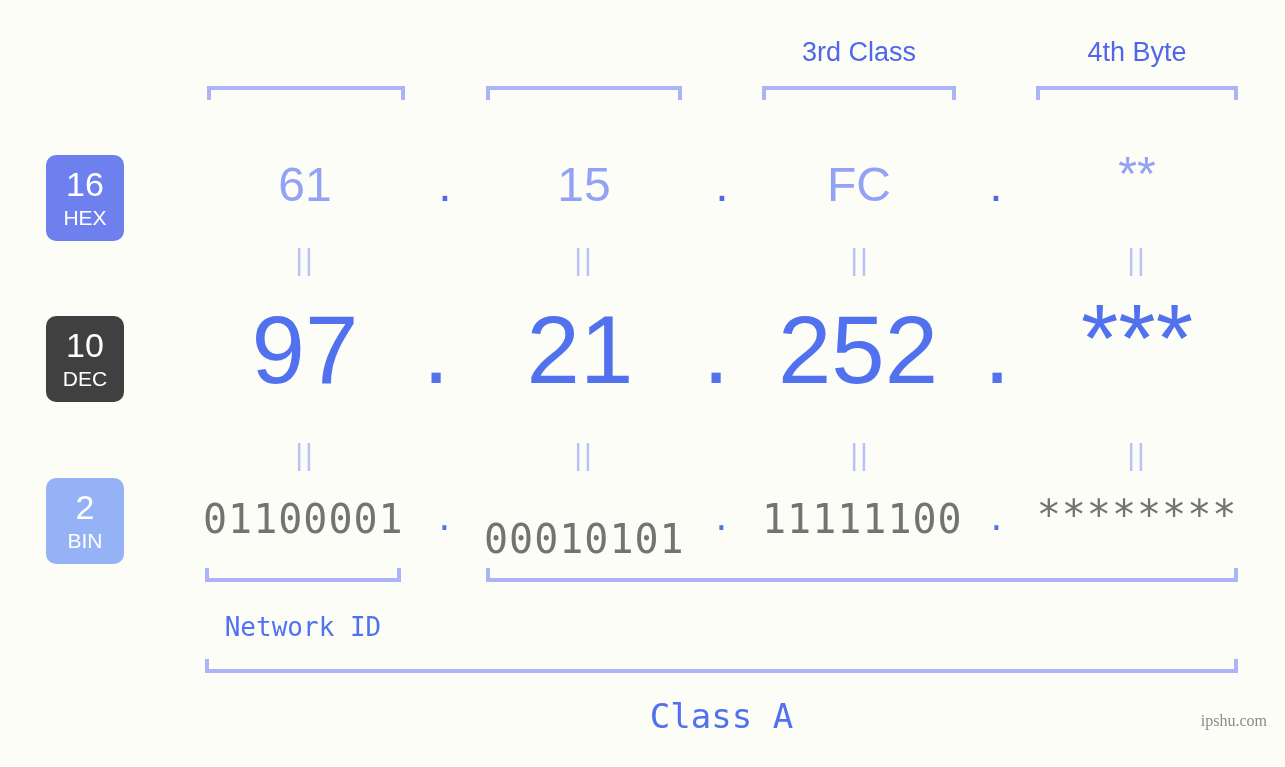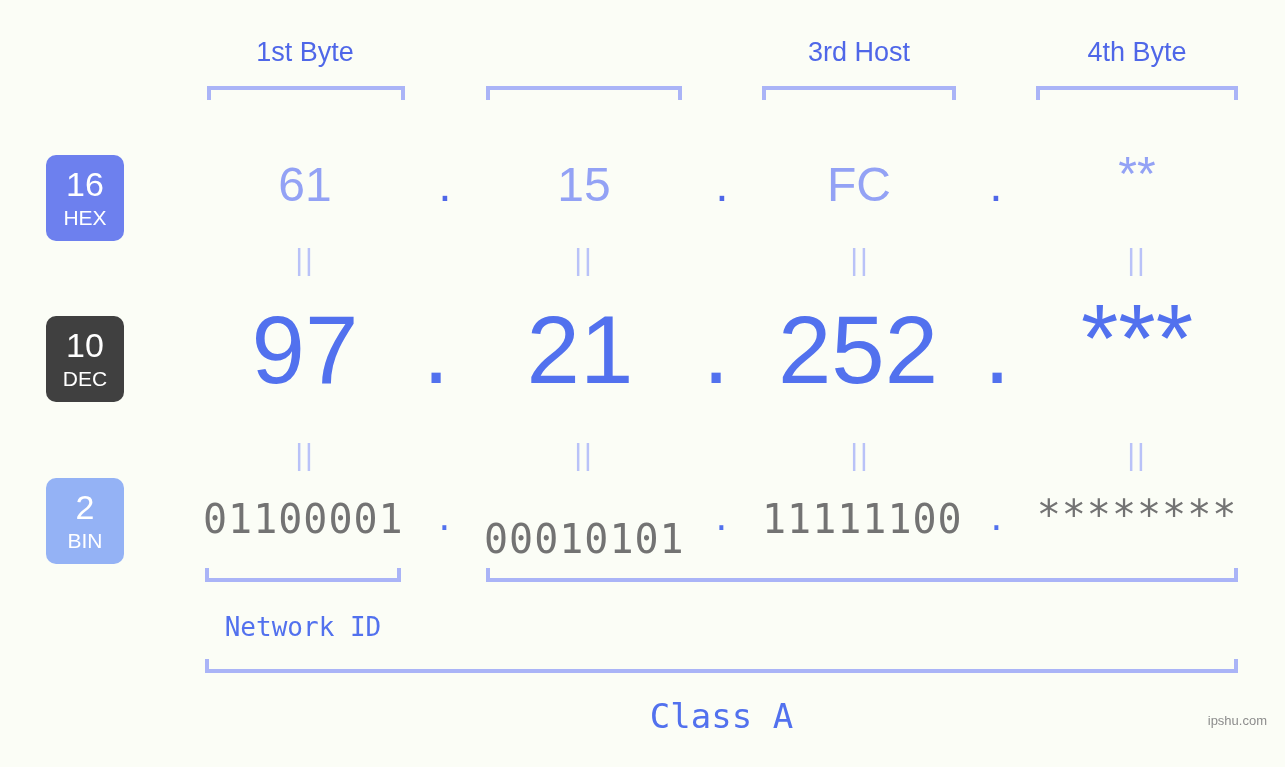--- a/index.html
+++ b/index.html
@@ -156,33 +156,32 @@
     line-height: 44px;
     color: #5271ee;
     font-family: "DejaVu Sans Mono", monospace;
     white-space: nowrap;
   }
 
   .watermark {
     position: absolute;
     right: 18px;
     top: 712px;
-    font-size: 13px;
+    font-size: 16px;
     line-height: 18px;
     color: #8c8c8c;
-    font-family: Liberation Sans, sans-serif;
+    font-family: Liberation Serif, serif;
   }
 </style>
 </head>
 <body>
 
 <div id="stage">
 
-  <div class="byte-label" style="left:205px; width:200px;">1st Byte</div>
-  <div class="byte-label" style="left:762px; width:194px;">3rd Host</div>
+  <div class="byte-label" style="left:762px; width:194px;">3rd Class</div>
   <div class="byte-label" style="left:1036px; width:202px;">4th Byte</div>
 
   <div class="bracket bracket-down" style="left:207px; top:86px; width:198px;"></div>
   <div class="bracket bracket-down" style="left:486px; top:86px; width:196px;"></div>
   <div class="bracket bracket-down" style="left:762px; top:86px; width:194px;"></div>
   <div class="bracket bracket-down" style="left:1036px; top:86px; width:202px;"></div>
 
   <div class="badge" style="top:155px; background:#6d80ee;">
     <span class="num">16</span>
     <span class="nm">HEX</span>

